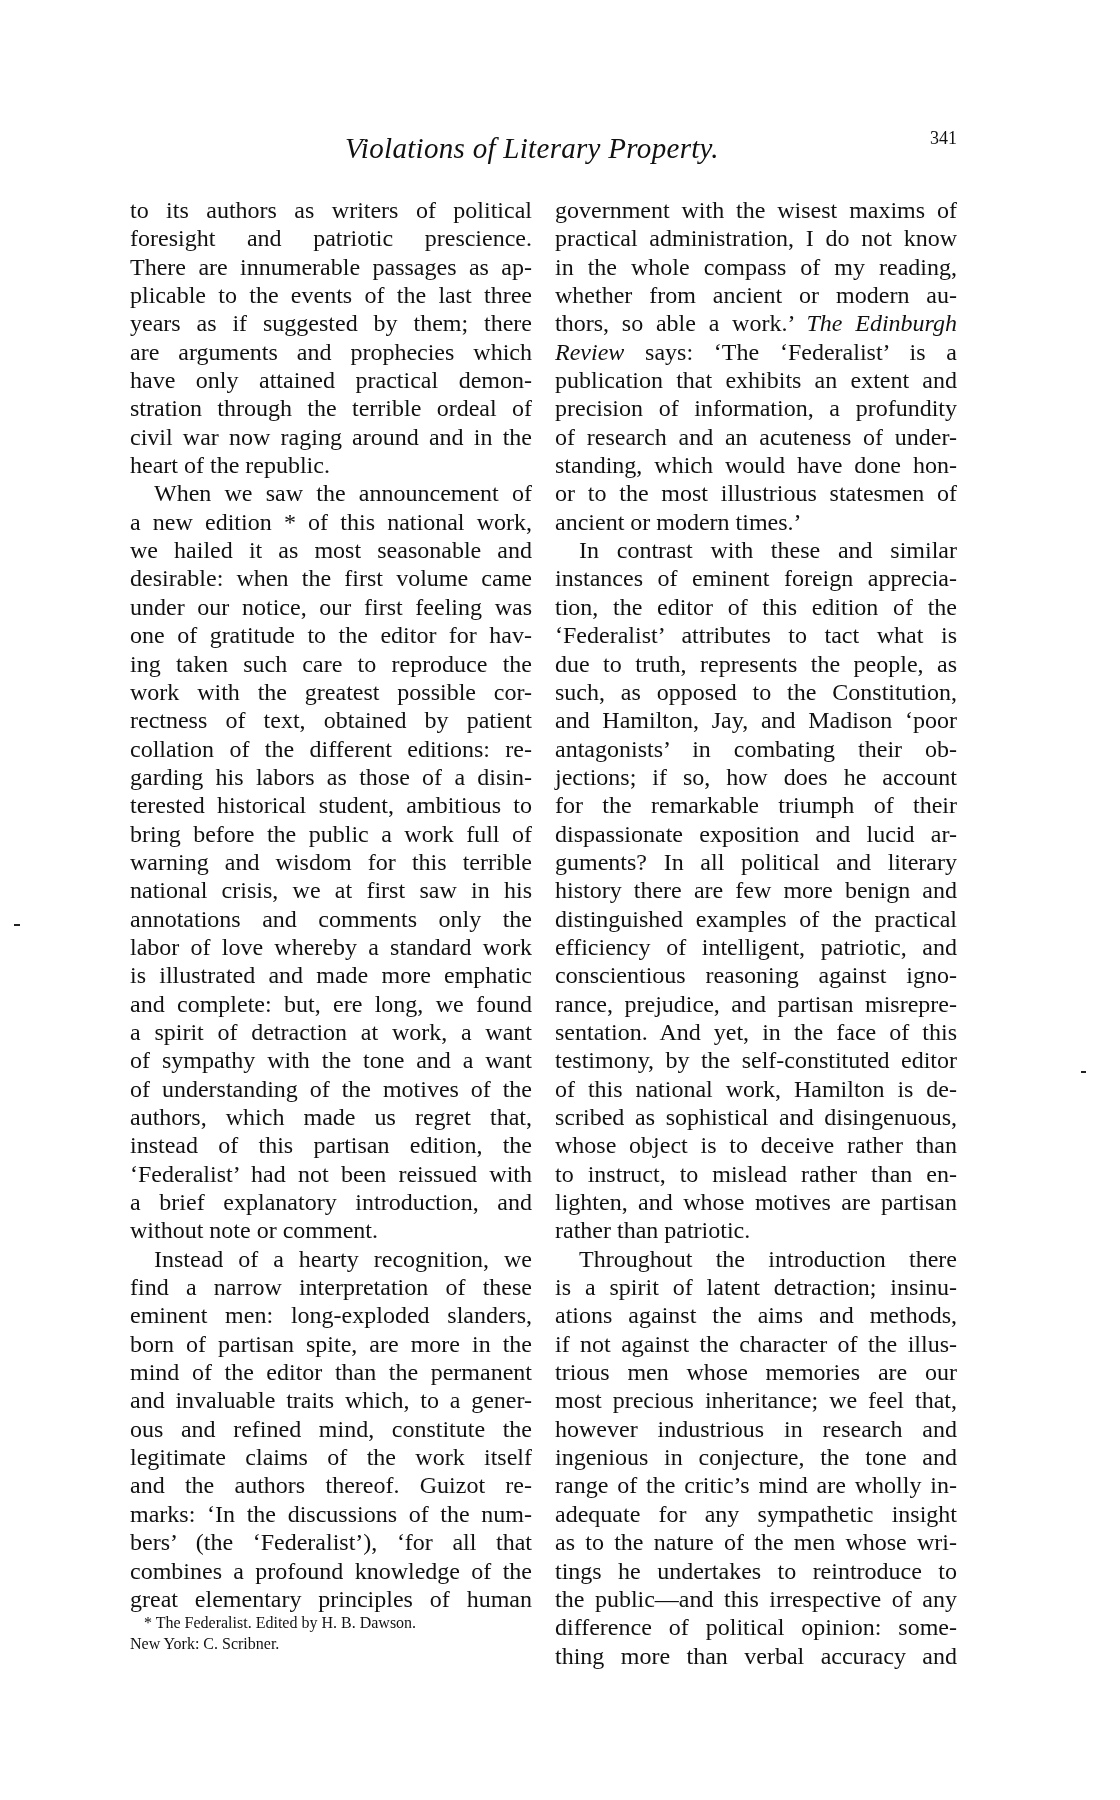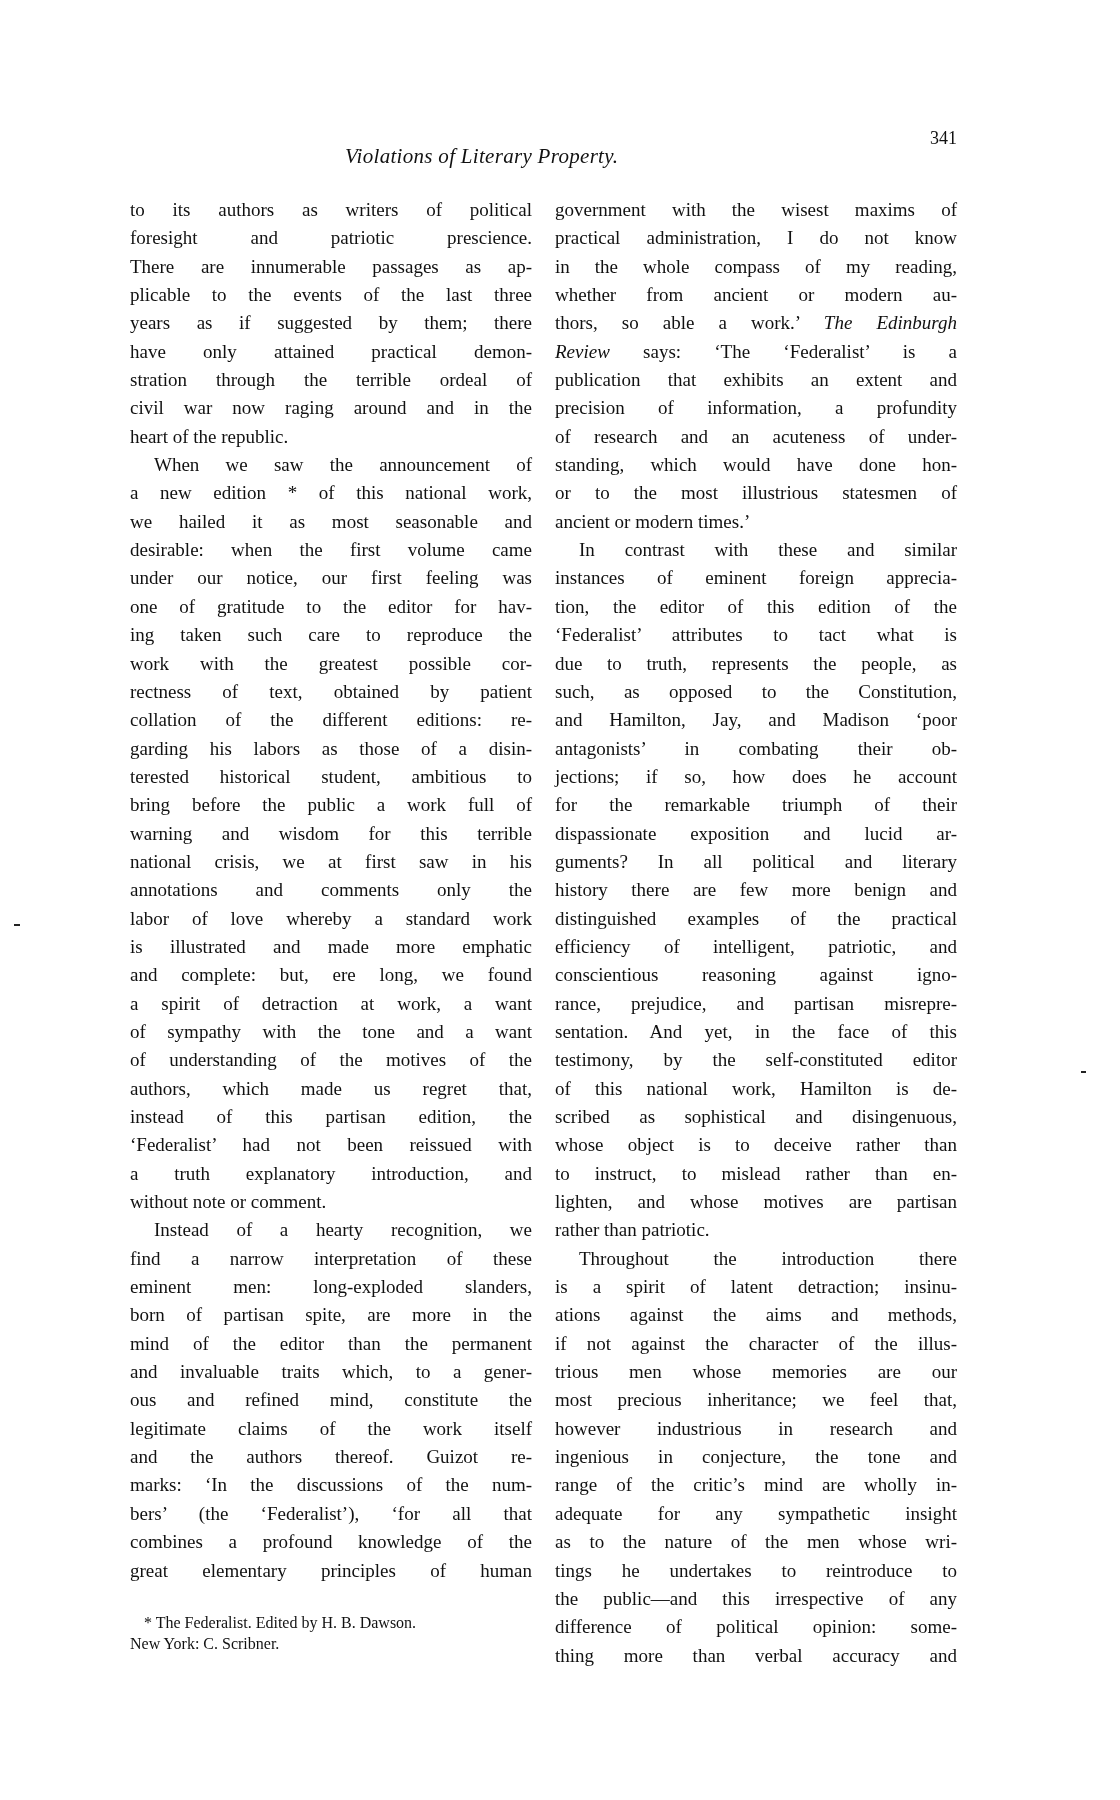--- a/index.html
+++ b/index.html
@@ -1,21 +1,21 @@
 <!DOCTYPE html>
 <html><head>
 <meta charset="utf-8">
 <style>
   html, body { margin: 0; padding: 0; background: #ffffff; }
   body { width: 1120px; height: 1800px; position: relative; overflow: hidden;
          font-family: "Liberation Serif", "DejaVu Serif", serif; color: #111; }
   .running-head { position: absolute; top: 128px; left: 130px; width: 827px; height: 40px; }
-  .running-title { position: absolute; left: 215px; top: 16px; font-style: italic; font-size: 21px; letter-spacing: 0.3px; }
+  .running-title { position: absolute; left: 215px; top: 4px; font-style: italic; font-size: 29px; letter-spacing: 0.3px; }
   .page-number { position: absolute; right: 0; top: 0; font-size: 18px; }
-  .column { position: absolute; top: 196px; width: 402px; font-size: 19px; line-height: 28.35px; }
+  .column { position: absolute; top: 196px; width: 402px; font-size: 24px; line-height: 28.35px; }
   .col-left { left: 130px; }
   .col-right { left: 555px; }
   .line { display: block; text-align: justify; text-align-last: justify; white-space: nowrap; height: 28.35px; }
   .line.last { text-align-last: left; }
   .line.indent { padding-left: 24px; }
   .footnote { position: absolute; left: 130px; top: 1612px; width: 402px; font-size: 16px; line-height: 21px; }
   .footnote .fn-line { display: block; white-space: nowrap; }
   .footnote .fn-line.first { padding-left: 14px; }
   .mark { position: absolute; background: #222; }
   i.it { font-style: italic; }
@@ -27,20 +27,21 @@
   <span class="running-title">Violations of Literary Property.</span>
   <span class="page-number">341</span>
 </div>
 
 <div class="column col-left" id="col-left">
     <span class="line">to its authors as writers of political</span>
     <span class="line">foresight and patriotic prescience.</span>
     <span class="line">There are innumerable passages as ap-</span>
     <span class="line">plicable to the events of the last three</span>
     <span class="line">years as if suggested by them; there</span>
+    <span class="line">are arguments and prophecies which</span>
     <span class="line">have only attained practical demon-</span>
     <span class="line">stration through the terrible ordeal of</span>
     <span class="line">civil war now raging around and in the</span>
     <span class="line last">heart of the republic.</span>
     <span class="line indent">When we saw the announcement of</span>
     <span class="line">a new edition * of this national work,</span>
     <span class="line">we hailed it as most seasonable and</span>
     <span class="line">desirable: when the first volume came</span>
     <span class="line">under our notice, our first feeling was</span>
     <span class="line">one of gratitude to the editor for hav-</span>
@@ -56,21 +57,21 @@
     <span class="line">annotations and comments only the</span>
     <span class="line">labor of love whereby a standard work</span>
     <span class="line">is illustrated and made more emphatic</span>
     <span class="line">and complete: but, ere long, we found</span>
     <span class="line">a spirit of detraction at work, a want</span>
     <span class="line">of sympathy with the tone and a want</span>
     <span class="line">of understanding of the motives of the</span>
     <span class="line">authors, which made us regret that,</span>
     <span class="line">instead of this partisan edition, the</span>
     <span class="line">‘Federalist’ had not been reissued with</span>
-    <span class="line">a truth explanatory introduction, and</span>
+    <span class="line">a brief explanatory introduction, and</span>
     <span class="line last">without note or comment.</span>
     <span class="line indent">Instead of a hearty recognition, we</span>
     <span class="line">find a narrow interpretation of these</span>
     <span class="line">eminent men: long-exploded slanders,</span>
     <span class="line">born of partisan spite, are more in the</span>
     <span class="line">mind of the editor than the permanent</span>
     <span class="line">and invaluable traits which, to a gener-</span>
     <span class="line">ous and refined mind, constitute the</span>
     <span class="line">legitimate claims of the work itself</span>
     <span class="line">and the authors thereof. Guizot re-</span>

